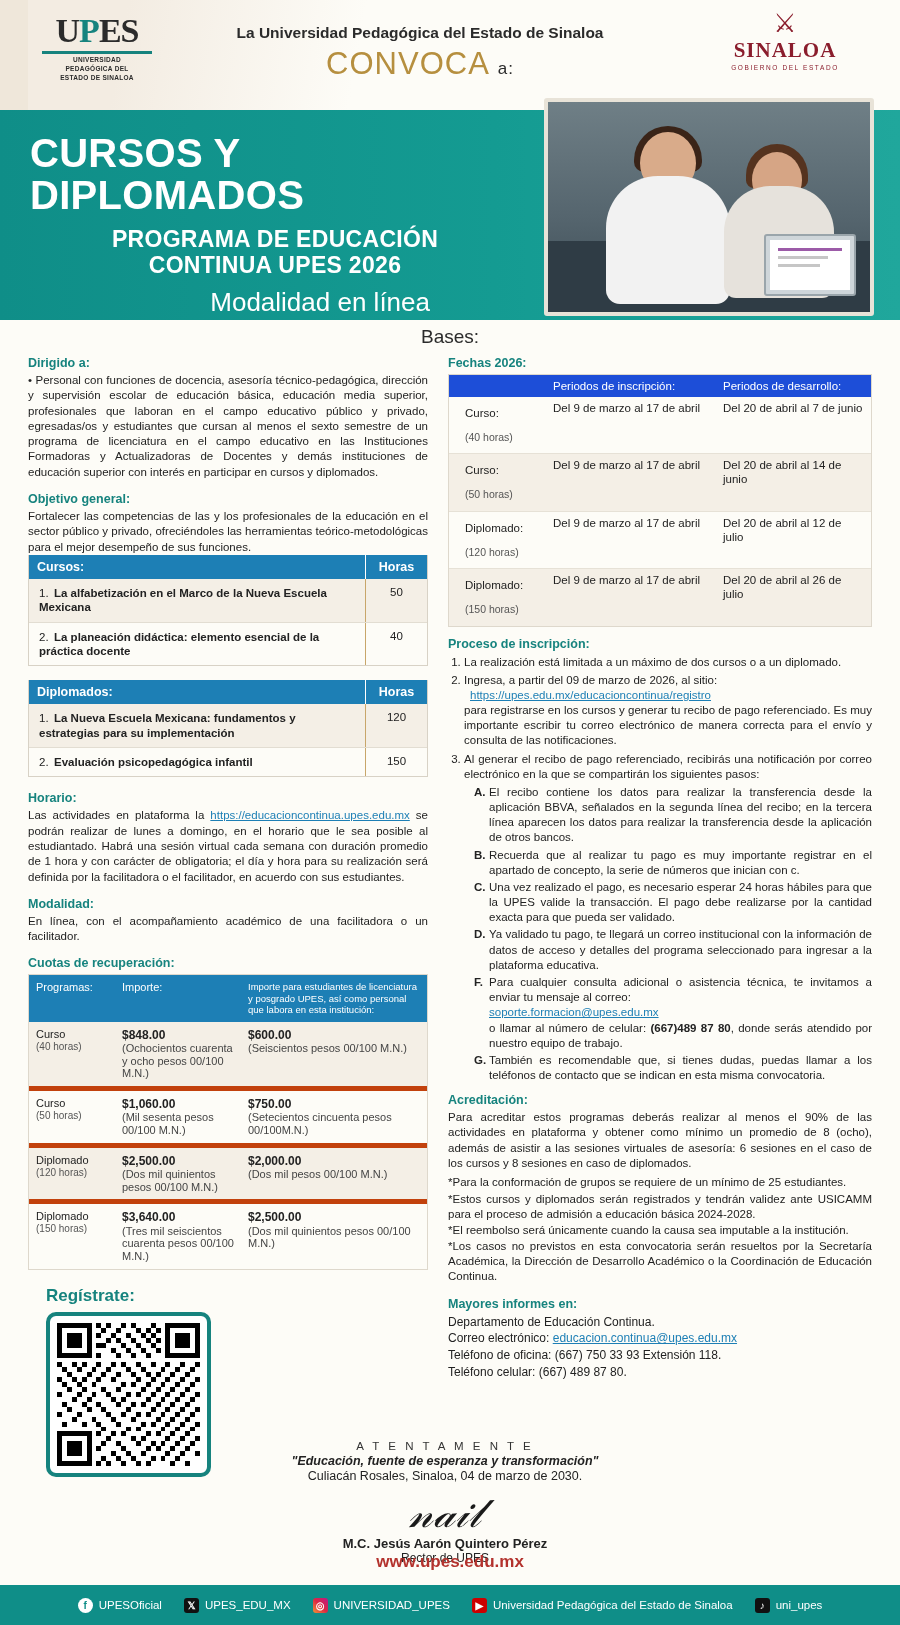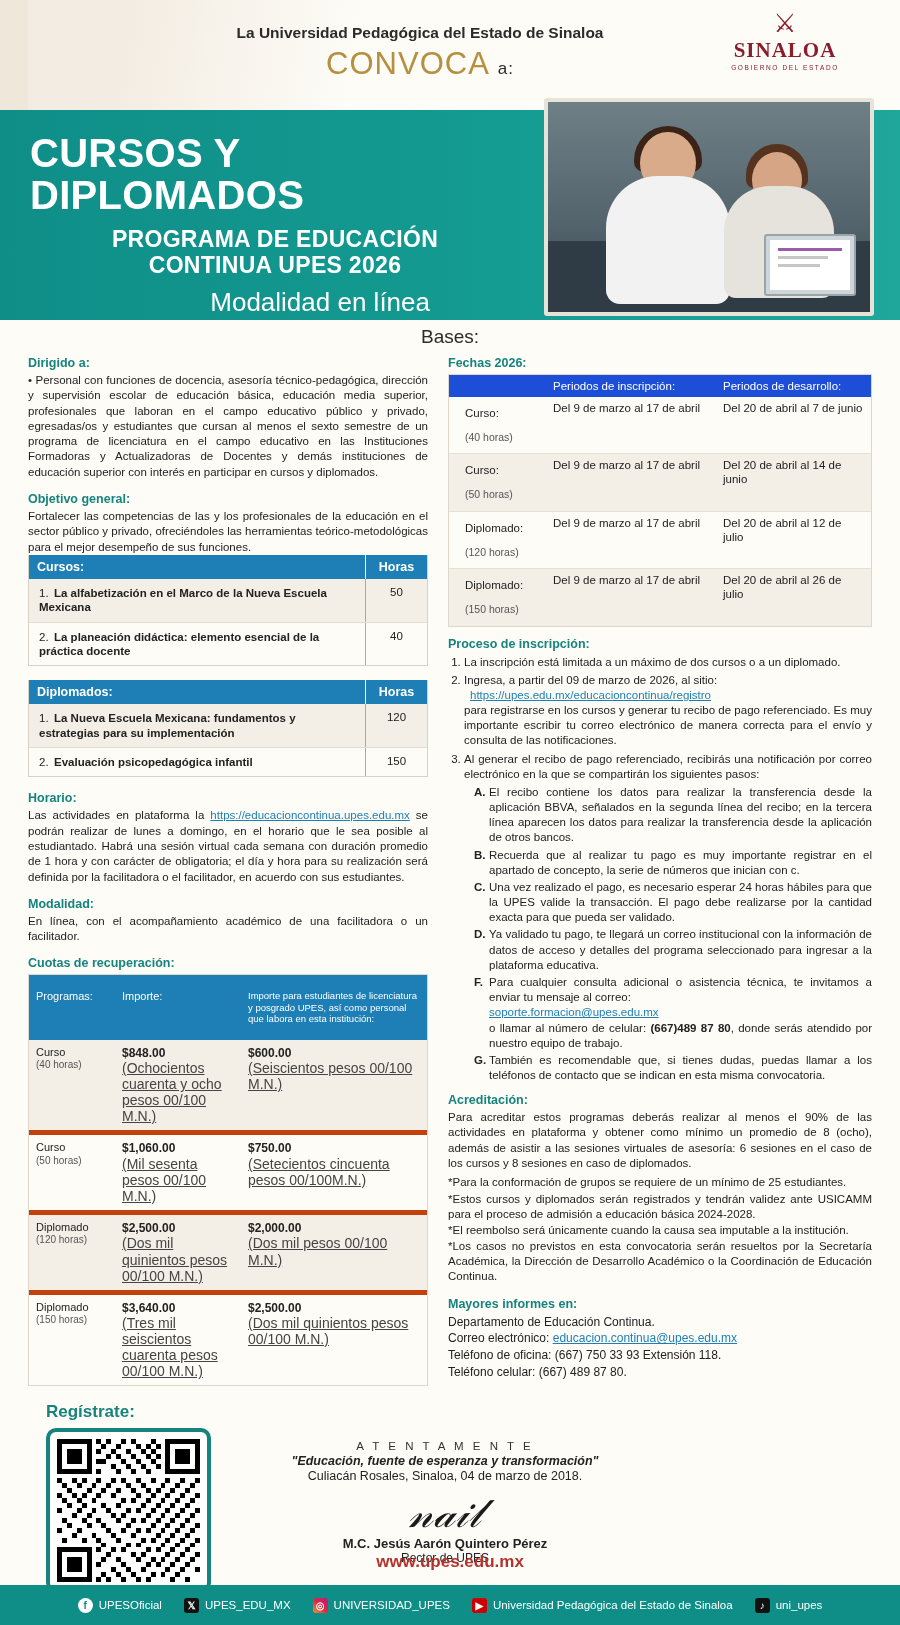--- a/index.html
+++ b/index.html
@@ -116,33 +116,33 @@
   ol.proc { margin: 4px 0 0 16px; font-size: 11.5px; line-height: 1.32; text-align: justify; }
   ol.proc > li { margin-bottom: 3px; }
   .sublist { margin: 2px 0 0 0; }
   .sub-item { display: flex; font-size: 11.5px; line-height: 1.32; text-align: justify; margin-bottom: 2px; }
   .sub-item .lab { width: 15px; font-weight: bold; flex: none; }
   .link { color: #1d7fb5; }
 
   
   .q-table { width: 400px; border: 1px solid #ded8cc; font-size: 11px; margin-top: 4px; }
   .q-head { display: flex; background: #1d7fb5; color: #fff; }
-  .q-head div { padding: 15px 7px; line-height: 1.2; }
+  .q-head div { padding: 6px 7px; line-height: 1.2; }
   .q-head .a { width: 86px; }
   .q-head .b { width: 126px; }
   .q-head .c { flex: 1; }
   .q-row { display: flex; border-bottom: 5px solid #c2410c; }
   .q-row:last-child { border-bottom: none; }
   .q-row.alt { background: #f4efe6; }
   .q-row > div { padding: 6px 7px; line-height: 1.2; }
   .q-row .a { width: 86px; }
   .q-row .b { width: 126px; }
   .q-row .c { flex: 1; }
   .q-row .amt { font-weight: bold; font-size: 12px; }
-  .q-row .words { font-size: 14px; color: #444; line-height: 1.15; text-decoration: underline; }
+  .q-row .words { font-size: 11px; color: #444; line-height: 1.15; }
   .q-row .sm { font-size: 10px; color: #555; }
 
   
   .reg-title { color: #16837e; font-size: 17px; font-weight: bold; margin: 16px 0 6px 18px; }
   .qr-box { width: 165px; height: 165px; margin-left: 18px; border: 4px solid #16837e; border-radius: 10px; padding: 7px; background: #fff; }
   .qr { width: 100%; height: 100%; }
 
   
   .notes { font-size: 11.5px; line-height: 1.32; text-align: justify; margin-top: 4px; }
   .notes div { margin-bottom: 1px; }
@@ -177,20 +177,25 @@
 </style>
 </head>
 <body>
 
 <div class="page">
 
   <div class="header">
     <div class="header-bg-shape"></div>
     <div class="beige-left"></div>
 
+    <div class="upes-logo">
+      <div class="mark">U<span class="p">P</span>ES</div>
+      <div class="bar"></div>
+      <div class="sub">UNIVERSIDAD<br>PEDAGÓGICA DEL<br>ESTADO DE SINALOA</div>
+    </div>
 
     <div class="header-title">
       <div class="line1">La Universidad Pedagógica del Estado de Sinaloa</div>
       <div class="convoca">
         <span>CONVOCA</span>
         <span class="a">a:</span>
       </div>
     </div>
 
     <div class="sinaloa-logo">
@@ -602,21 +607,21 @@
               <div>Diplomado:</div>
               <div class="small">(150 horas)</div>
             </div>
           <div class="h1">Del 9 de marzo al 17 de abril</div>
           <div class="h2">Del 20 de abril al 26 de julio</div>
         </div>
       </div>
 
       <h3 class="sec" style="margin-top:10px">Proceso de inscripción:</h3>
       <ol class="proc">
-        <li>La inscripción está limitada a un máximo de dos cursos o a un diplomado.</li>
+        <li>La realización está limitada a un máximo de dos cursos o a un diplomado.</li>
         <li>
           <span>Ingresa, a partir del 09 de marzo de 2026, al sitio:</span><br>
           <a class="link" href="#" style="margin-left:6px">https://upes.edu.mx/educacioncontinua/registro</a><br>
           <span>para registrarse en los cursos y generar tu recibo de pago referenciado. Es muy importante escribir tu correo electrónico de manera correcta para el envío y consulta de las notificaciones.</span>
         </li>
         <li>Al generar el recibo de pago referenciado, recibirás una notificación por correo electrónico en la que se compartirán los siguientes pasos:</li>
       </ol>
 
       <div class="sublist" style="margin-left:26px">
         <div class="sub-item">
@@ -664,21 +669,21 @@
         <div><span>Correo electrónico: </span><a class="link" href="#">educacion.continua@upes.edu.mx</a></div>
         <div>Teléfono de oficina: (667) 750 33 93 Extensión 118.</div>
         <div>Teléfono celular: (667) 489 87 80.</div>
       </div>
     </div>
   </div>
 
   <div class="sign">
     <div class="at">A T E N T A M E N T E</div>
     <div class="lema">"Educación, fuente de esperanza y transformación"</div>
-    <div class="place">Culiacán Rosales, Sinaloa, 04 de marzo de 2018.</div>
+    <div class="place">Culiacán Rosales, Sinaloa, 04 de marzo de 2030.</div>
     <div class="rubric">𝓃𝒶𝒾𝓁</div>
     <div class="name">M.C. Jesús Aarón Quintero Pérez</div>
     <div class="role">Rector de UPES</div>
   </div>
 
   <div class="web">www.upes.edu.mx</div>
 
   <div class="footer-bar">
     <div class="item">
       <span class="sq fb">f</span>

